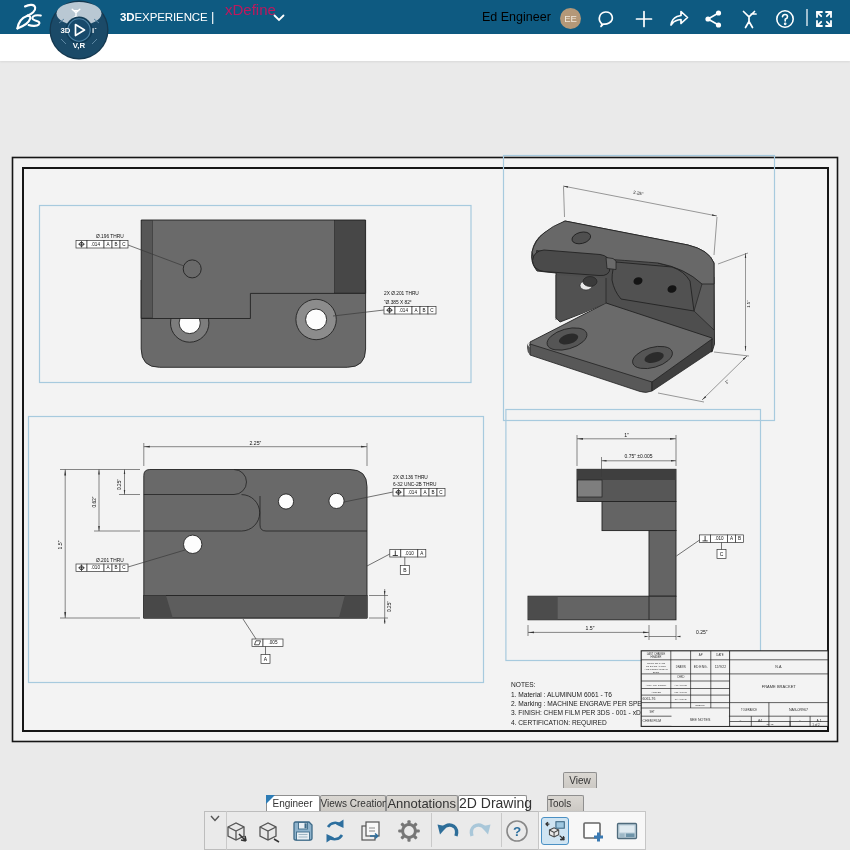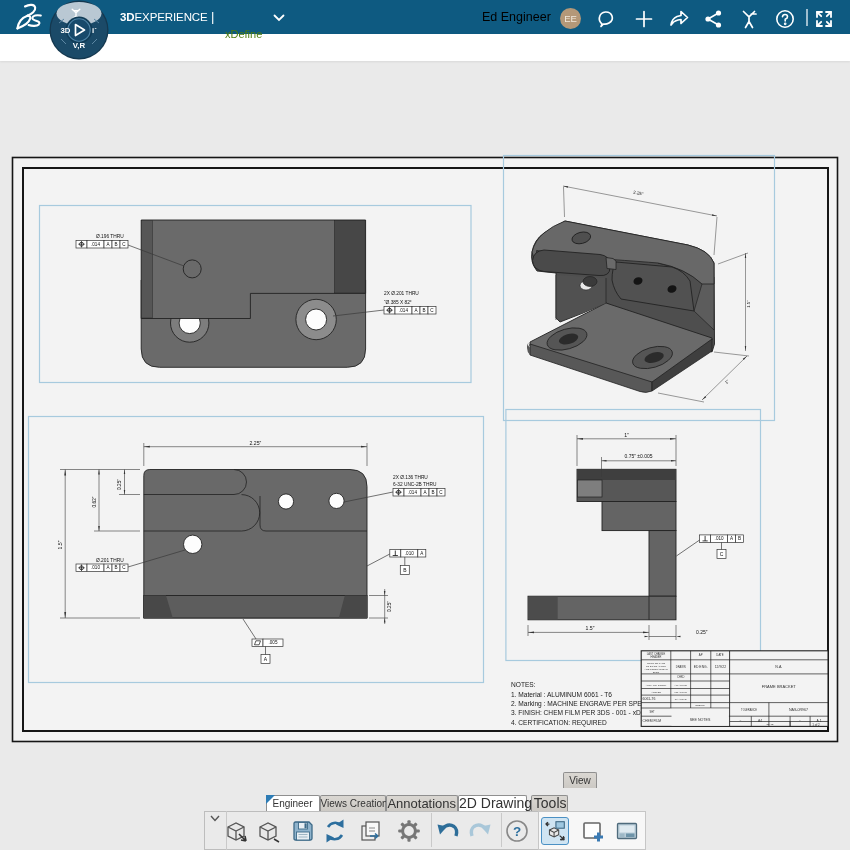--- a/index.html
+++ b/index.html
@@ -303,21 +303,21 @@
     <svg width="34" height="30" viewBox="0 0 34 30" style="position:absolute;left:14px;top:3px">
 <g stroke="#fff" stroke-width="2.1" fill="none" stroke-linecap="round">
 <path d="M11,3.5 C15.5,1 20.5,1.3 21.2,4.6 C21.8,7.6 17.8,11.1 13.4,12.7"></path>
 <path d="M13.4,12.7 C7.5,14.8 4.5,18.5 3.4,25.4"></path>
 <path d="M3.4,25.4 C9.5,23.3 14.8,19.8 16.2,15.7 C16.9,13.9 15.6,12.6 13.4,12.7"></path>
 <path d="M26.8,12.6 C22.6,11.6 18.8,12.5 18.4,14.7 C18,16.5 20.5,17.3 22.8,18 C25.2,18.8 26.2,19.9 24.8,21.4 C23,23.2 18.2,23.3 14.6,22"></path>
 </g>
 </svg>
     <div style="position:absolute;left:120px;top:10.5px;color:#fff;font-size:11.5px;letter-spacing:-0.1px"><b>3D</b>EXPERIENCE</div>
     <div style="position:absolute;left:211px;top:8.5px;color:#fff;font-size:13px">|</div>
-    <div style="position:absolute;left:225px;top:28px;color:#4d7c0f;font-size:11px">xDefine</div>
+    <div style="position:absolute;left:225px;top:1px;color:#be185d;font-size:15px">xDefine</div>
     <svg width="12" height="8" viewBox="0 0 12 8" style="position:absolute;left:273px;top:14px">
       <path d="M1.5,1.5 L6,6 L10.5,1.5" stroke="#fff" stroke-width="1.8" fill="none" stroke-linecap="round"></path>
     </svg>
     <div style="position:absolute;left:482px;top:10px;color:#000000;font-size:12.5px">Ed Engineer</div>
     <div style="position:absolute;left:560px;top:8px;width:21px;height:21px;border-radius:50%;background:#b49878;color:#f2e9dc;font-size:9.5px;font-weight:normal;text-align:center;line-height:21px">EE</div>
     <svg width="22" height="22" viewBox="0 0 22 22" style="position:absolute;left:596px;top:8px" fill="none" stroke="#fff" stroke-width="1.7" stroke-linecap="round" stroke-linejoin="round">
       <path d="M6,16 Q2.5,13 3.5,9 Q4.5,4.5 9.5,4 Q14.5,3.8 16,8 Q17.5,12.5 13,15 Q10,16.6 7.5,16 L5,18.5 Z"></path>
     </svg>
     <svg width="22" height="22" viewBox="0 0 22 22" style="position:absolute;left:633px;top:8px" fill="none" stroke="#fff" stroke-width="1.7" stroke-linecap="round" stroke-linejoin="round">
       <path d="M11,3.5 V18.5 M3.5,11 H18.5"></path>
@@ -355,21 +355,21 @@
 <path d="M28.5,26.5 L37.5,32 L28.5,37.5 Z" fill="none" stroke="#fff" stroke-width="1.7" stroke-linejoin="round"></path>
 <text x="13.5" y="35" font-size="7.8" font-weight="bold" fill="#fff">3D</text>
 <text x="45" y="35" font-size="7.8" font-weight="bold" fill="#fff">i´</text>
 <text x="32" y="50" font-size="7.8" font-weight="bold" fill="#fff" text-anchor="middle">V,R</text>
 <path d="M14,41 L19,46 M50,41 L45,46" stroke="#5d87a3" stroke-width="1"></path>
 </svg>
 <div style="position:absolute;left:265.5px;top:794.5px;width:54.0px;height:16px;background:#ffffff;border:1px solid #8f8f8f;border-bottom:none;box-sizing:border-box;font-size:10px;color:#333;text-align:center;line-height:15px;white-space:nowrap;border-radius:2px 2px 0 0">Engineer</div>
     <div style="position:absolute;left:319.5px;top:794.5px;width:66.0px;height:16px;background:linear-gradient(#dad7d2,#ccc9c4);border:1px solid #8f8f8f;border-bottom:none;box-sizing:border-box;font-size:10px;color:#333;text-align:center;line-height:15px;white-space:nowrap;border-radius:2px 2px 0 0">Views Creation</div>
     <div style="position:absolute;left:385.5px;top:794.5px;width:72.5px;height:16px;background:linear-gradient(#dad7d2,#ccc9c4);border:1px solid #8f8f8f;border-bottom:none;box-sizing:border-box;font-size:13px;color:#333;text-align:center;line-height:15px;white-space:nowrap;border-radius:2px 2px 0 0">Annotations</div>
     <div style="position:absolute;left:458.0px;top:794.5px;width:68.5px;height:16px;background:#ffffff;border:1px solid #8f8f8f;border-bottom:none;box-sizing:border-box;font-size:14px;color:#333;text-align:center;line-height:15px;white-space:nowrap;border-radius:2px 2px 0 0">2D Drawing</div>
-    <div style="position:absolute;left:531px;top:794.5px;width:36.5px;height:16px;background:linear-gradient(#dad7d2,#ccc9c4);border:1px solid #8f8f8f;border-bottom:none;box-sizing:border-box;font-size:14px;color:#333;text-align:right;line-height:15px;white-space:nowrap;border-radius:2px 2px 0 0">Tools</div>
+    <div style="position:absolute;left:547px;top:794.5px;width:36.5px;height:16px;background:linear-gradient(#dad7d2,#ccc9c4);border:1px solid #8f8f8f;border-bottom:none;box-sizing:border-box;font-size:10px;color:#333;text-align:left;line-height:15px;white-space:nowrap;border-radius:2px 2px 0 0">Tools</div>
     <div style="position:absolute;left:563.0px;top:772px;width:34.0px;height:16px;background:linear-gradient(#dad7d2,#ccc9c4);border:1px solid #8f8f8f;border-bottom:none;box-sizing:border-box;font-size:10px;color:#333;text-align:center;line-height:15px;white-space:nowrap;border-radius:2px 2px 0 0">View</div>
     <svg width="9" height="9" style="position:absolute;left:265.5px;top:794.5px">
       <path d="M0,0 L9,0 L0,9 Z" fill="#2d7cb5"></path>
     </svg>
     <div style="position:absolute;left:204px;top:811px;width:442px;height:39px;background:#eaeaea;border:1px solid #bdbdbd;box-sizing:border-box"></div>
     <div style="position:absolute;left:537.8px;top:811px;width:108px;height:39px;background:#f7f7f7;border:1px solid #c6c6c6;box-sizing:border-box"></div>
     <div style="position:absolute;left:204px;top:811px;width:23px;height:39px;border-right:1px solid #c9c9c9;box-sizing:border-box"></div>
     <svg width="10" height="7" style="position:absolute;left:210px;top:815px">
       <path d="M1,1 L5,5.5 L9,1" stroke="#555" stroke-width="1.4" fill="none"></path>
     </svg>

